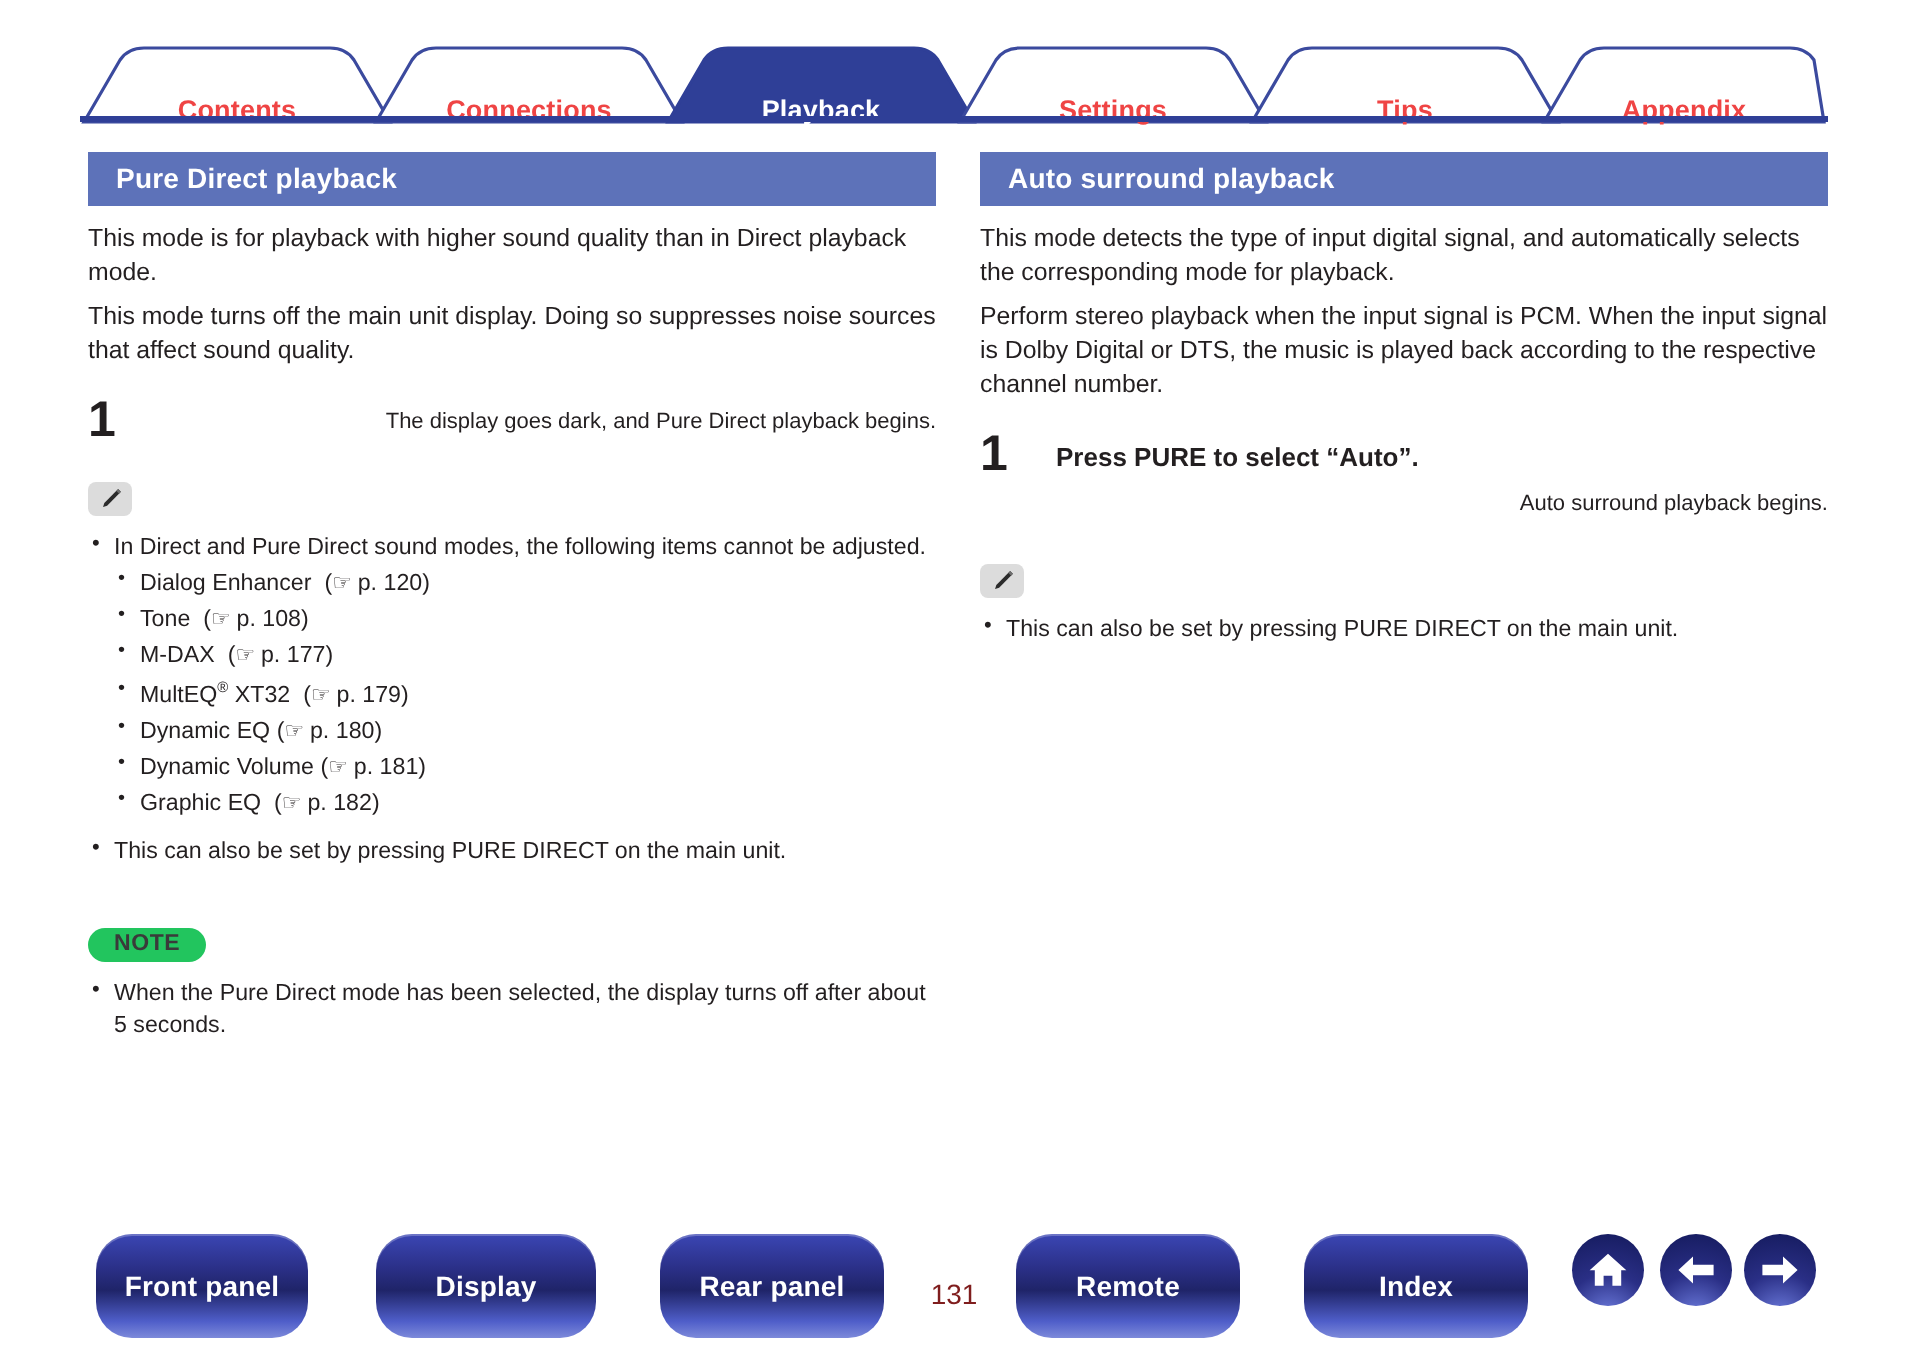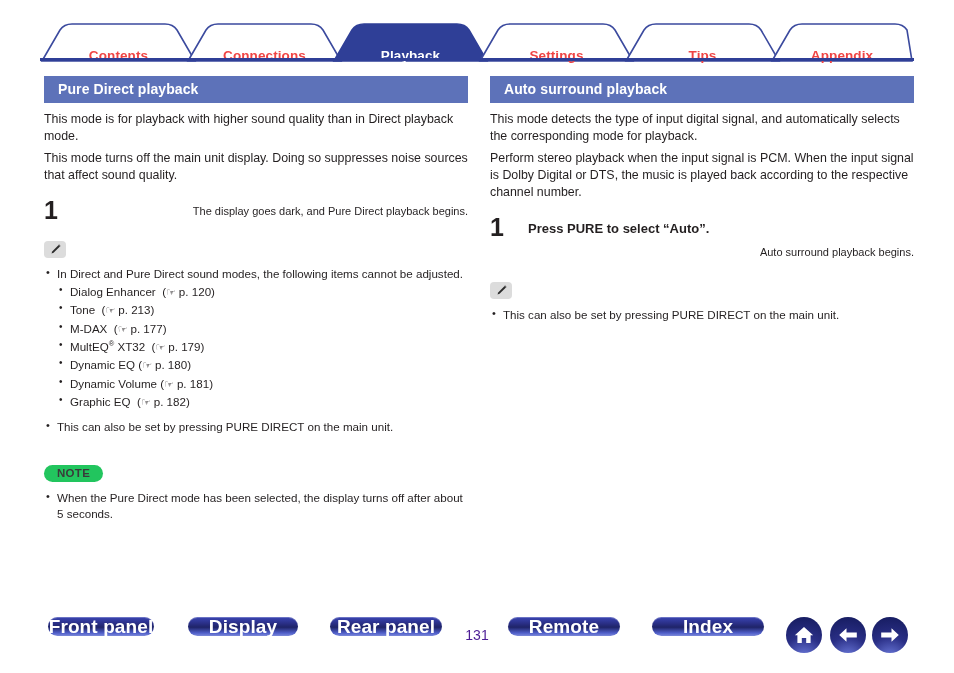--- a/index.html
+++ b/index.html
@@ -176,52 +176,52 @@
   .footer {
     position: absolute;
     left: 0;
     top: 617px;
     width: 954px;
     height: 42px;
   }
   .pill {
     position: absolute;
     top: 0;
-    height: 19px;
+    height: 52px;
     border-radius: 18px;
     background: linear-gradient(to bottom, #3b46b4 0%, #2a2f86 34%, #1f2468 54%, #4f5ec9 84%, #7d8ada 100%);
     color: #ffffff;
-    font-size: 19px;
+    font-size: 14px;
     font-weight: bold;
     display: flex;
     align-items: center;
     justify-content: center;
     box-shadow: inset 0 1px 0 rgba(255,255,255,0.25);
     letter-spacing: 0.1px;
   }
   .circ {
     position: absolute;
     top: 0;
     width: 36px;
     height: 36px;
     border-radius: 50%;
     background: radial-gradient(circle at 50% 115%, #6f7ee0 0%, #2a2f86 48%, #141a5c 100%);
     display: flex;
     align-items: center;
     justify-content: center;
   }
   .pagenum {
     position: absolute;
-    top: 0;
+    top: 12px;
     height: 36px;
     display: flex;
     align-items: center;
     justify-content: center;
     font-size: 14px;
-    color: #4c1d95;
+    color: #7f1d1d;
   }
 </style>
 </head>
 <body>
 
 <div class="tabbar">
   <svg class="tabs-svg" width="874" height="40" viewBox="0 0 874 40">
 
     <path d="M2,39 L20,8 Q24,2 32,2 L125,2 Q133,2 137,8 L155,39 Z" fill="#ffffff" stroke="#3b4a9e" stroke-width="1.6"></path>
     <path d="M148,39 L166,8 Q170,2 178,2 L271,2 Q279,2 283,8 L301,39 Z" fill="#ffffff" stroke="#3b4a9e" stroke-width="1.6"></path>
@@ -258,21 +258,21 @@
       <path d="M12.4 1.9 L14.1 3.6 L13.0 4.7 L11.3 3.0 Z" fill="#6e6e6e"></path>
     </svg>
   </div>
 
   <ul class="l1">
     <li>In Direct and Pure Direct sound modes, the following items cannot be adjusted.</li>
   </ul>
 
   <ul class="l2">
     <li><span>Dialog Enhancer</span>&nbsp; <span class="ref">(<span class="hand">☞</span>&nbsp;<span>p. 120</span>)</span></li>
-    <li><span>Tone</span>&nbsp; <span class="ref">(<span class="hand">☞</span>&nbsp;<span>p. 213</span>)</span></li>
+    <li><span>Tone</span>&nbsp; <span class="ref">(<span class="hand">☞</span>&nbsp;<span>p. 108</span>)</span></li>
     <li><span>M-DAX</span>&nbsp; <span class="ref">(<span class="hand">☞</span>&nbsp;<span>p. 177</span>)</span></li>
     <li><span>MultEQ</span><sup>®</sup><span> XT32</span>&nbsp; <span class="ref">(<span class="hand">☞</span>&nbsp;<span>p. 179</span>)</span></li>
     <li><span>Dynamic EQ</span> <span class="ref">(<span class="hand">☞</span>&nbsp;<span>p. 180</span>)</span></li>
     <li><span>Dynamic Volume</span> <span class="ref">(<span class="hand">☞</span>&nbsp;<span>p. 181</span>)</span></li>
     <li><span>Graphic EQ</span>&nbsp; <span class="ref">(<span class="hand">☞</span>&nbsp;<span>p. 182</span>)</span></li>
   </ul>
 
   <ul class="l1">
     <li>This can also be set by pressing PURE DIRECT on the main unit.</li>
   </ul>

